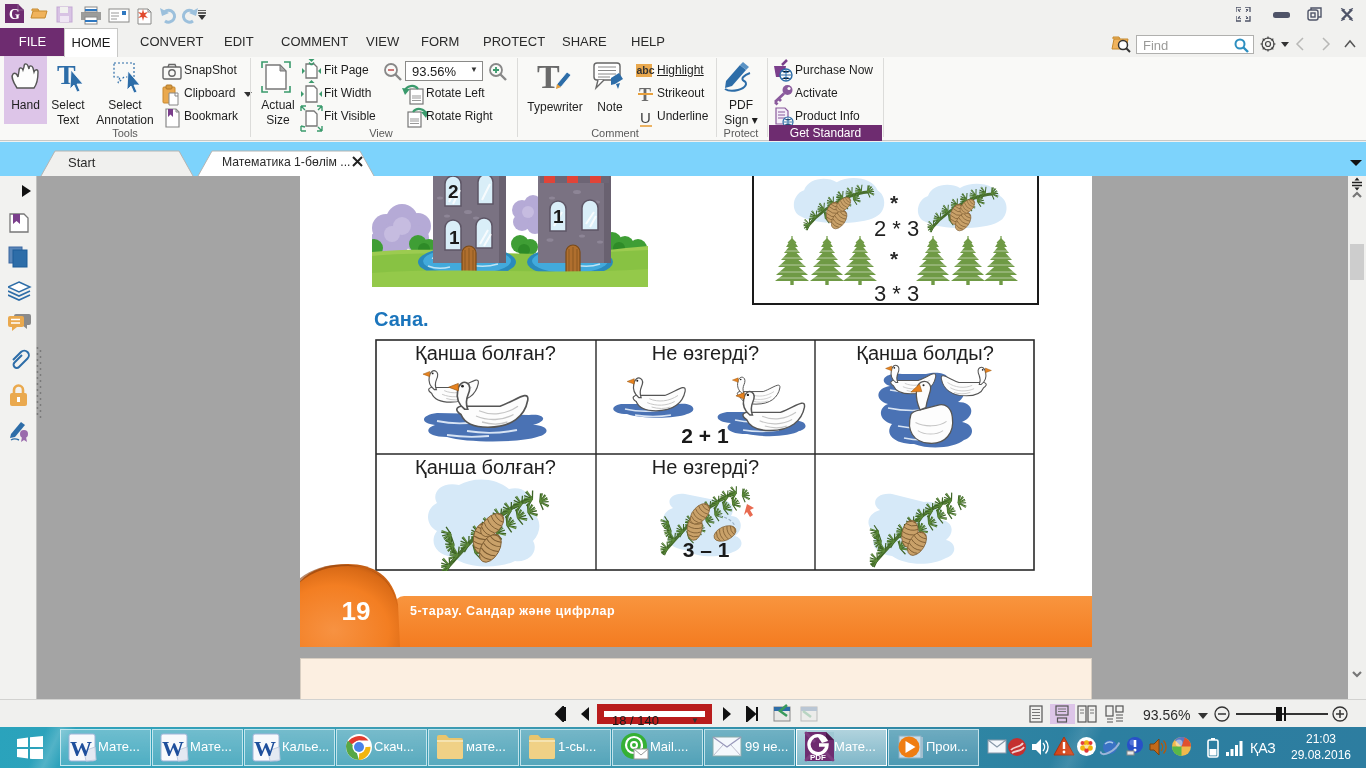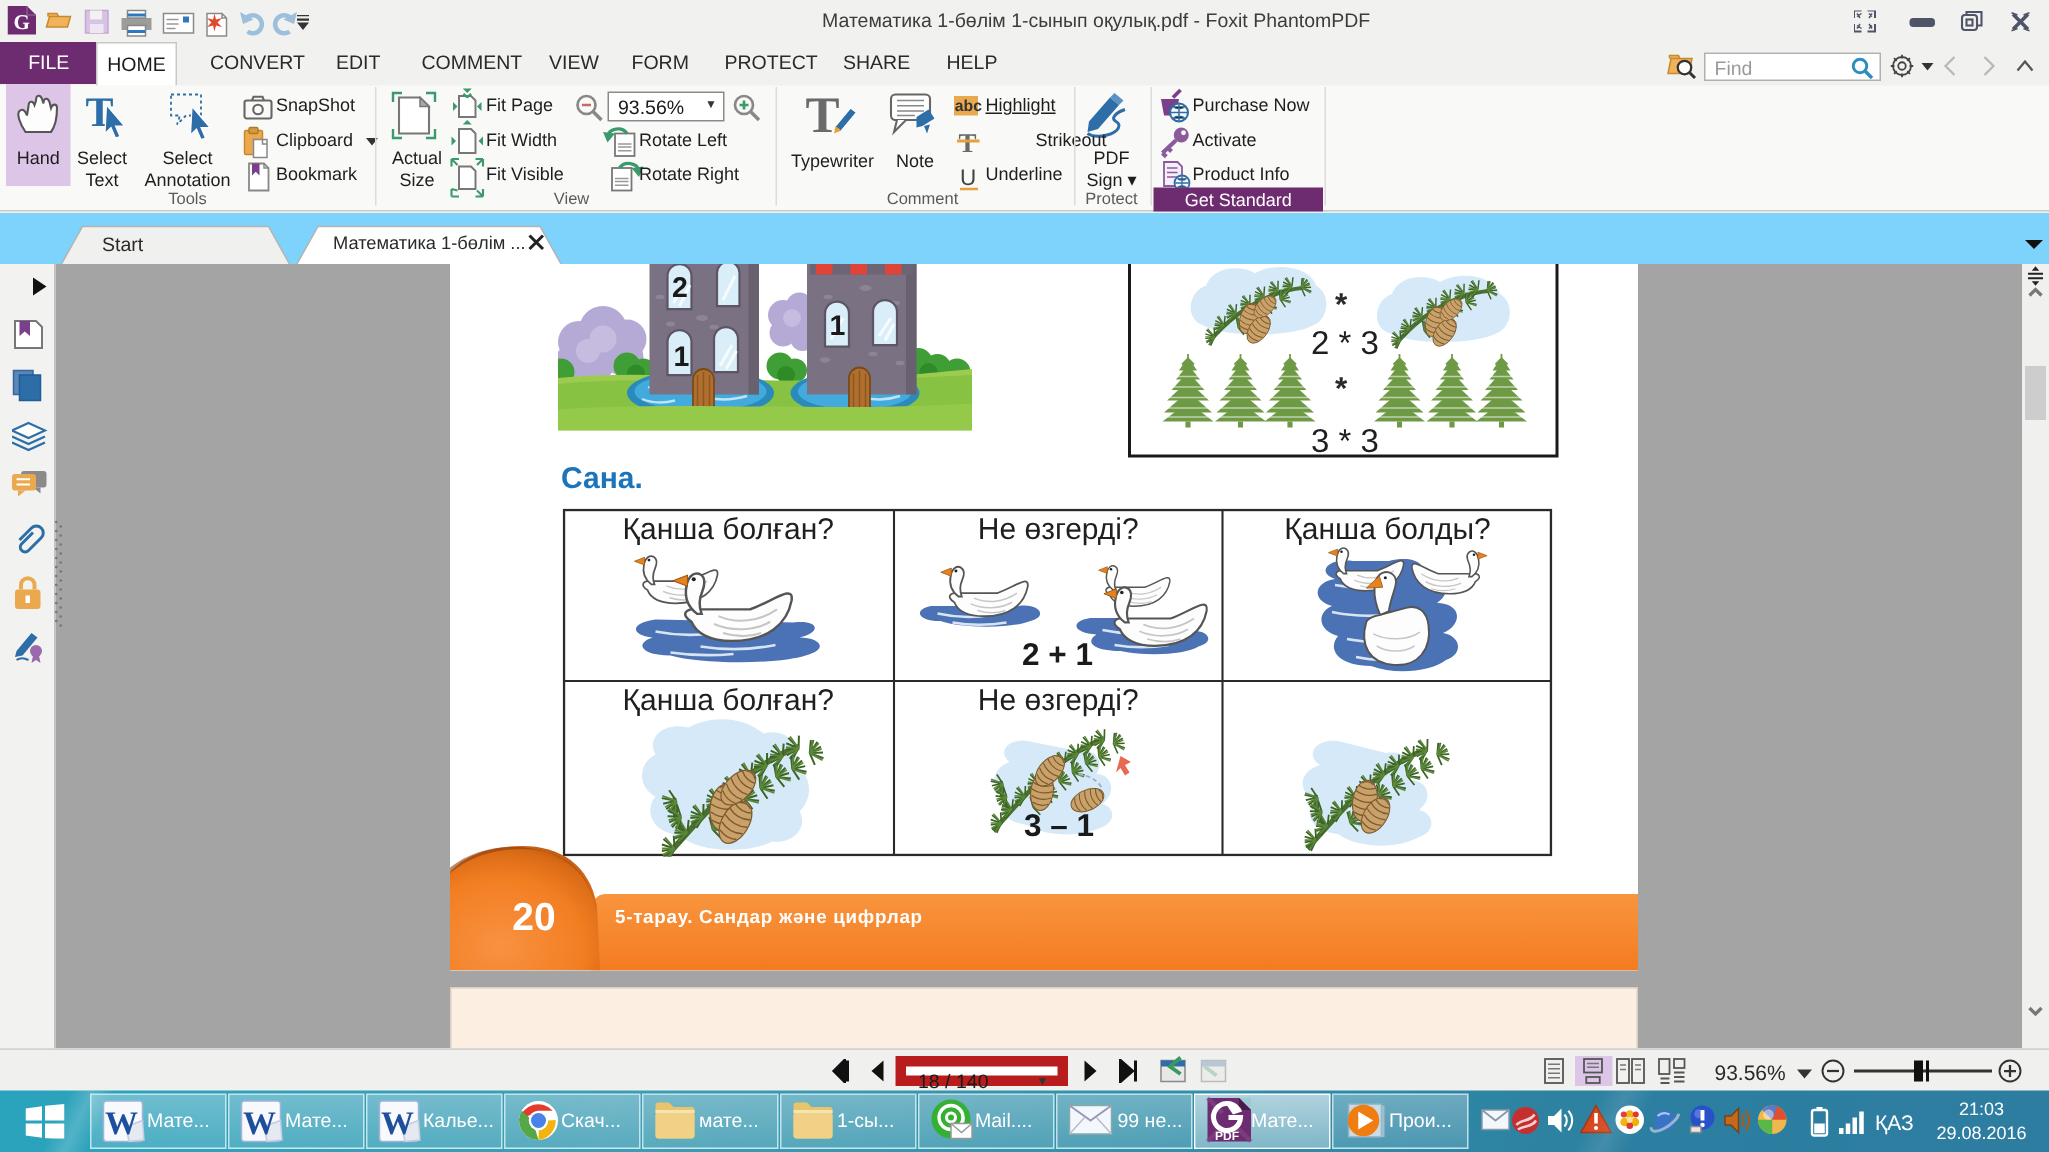--- a/index.html
+++ b/index.html
@@ -97,21 +97,20 @@
     <path d="M158,10 a6,6 0 1 1 2,7" fill="none" stroke="#9cc0dc" stroke-width="3"></path>
       <path d="M155,4 L157,12 L164,9 Z" fill="#9cc0dc"></path>
 
     <path d="M190,10 a6,6 0 1 0 -2,7" fill="none" stroke="#9cc0dc" stroke-width="3"></path>
       <path d="M193,4 L191,12 L184,9 Z" fill="#9cc0dc"></path>
   </svg>
   <svg class="abs" style="left:196px; top:10px;" width="14" height="10">
       <path d="M2,0 L10,0 M2,3 L10,3" stroke="#333" stroke-width="1.5"></path>
       <path d="M2,5 L10,5 L6,10 Z" fill="#333"></path>
     </svg>
-  <div id="title-text">Математика 1-бөлім 1-сынып оқулық.pdf - Foxit PhantomPDF</div>
 
   <svg class="abs" style="left:1236px; top:7px;" width="124" height="15">
     <g stroke="#4f5468" stroke-width="1.3" fill="none">
       <path d="M0,5 L0,0 L5,0 M9,0 L14,0 L14,5 M14,9 L14,14 L9,14 M5,14 L0,14 L0,9"></path>
       <path d="M2,4 L5,2 M4,5 L2,2 M12,4 L10,2 M10,5 L12,2 M2,10 L5,12 M4,9 L2,12 M12,10 L10,12 M10,9 L12,12" stroke-width="1"></path>
     </g>
     <rect x="37" y="5" width="17" height="6" rx="2.5" fill="#4f5468"></rect>
     <g stroke="#4f5468" stroke-width="1.4" fill="none">
         <rect x="72" y="3" width="10" height="10" rx="2"></rect>
         <path d="M75,3 L75,1 L85,1 L85,10 L82,10"></path>
@@ -326,21 +325,21 @@
   <div class="btnlabel" style="left:426px; top:52px; width:84px; text-align:left;">Rotate Right</div>
   <div class="abs" style="left:405px; top:4px; width:78px; height:20px; background:#fff; border:1px solid #8a8a88;">
     <span style="position:absolute; left:6px; top:2px; font-size:13px; color:#1a1a1a;">93.56%</span>
     <span style="position:absolute; right:4px; top:3px; font-size:8px; color:#333;">▼</span>
   </div>
   <div class="glabel" style="left:336px; width:90px;">View</div>
   <div class="gsep" style="left:517px;"></div>
   <div class="btnlabel" style="left:518px; top:43px; width:74px;">Typewriter</div>
   <div class="btnlabel" style="left:588px; top:43px; width:44px;">Note</div>
   <div class="btnlabel" style="left:657px; top:6px; width:70px; text-align:left;text-decoration:underline;">Highlight</div>
-  <div class="btnlabel" style="left:679px; top:29px; width:70px; text-align:center;">Strikeout</div>
+  <div class="btnlabel" style="left:657px; top:29px; width:70px; text-align:left;">Strikeout</div>
   <div class="btnlabel" style="left:657px; top:52px; width:70px; text-align:left;">Underline</div>
   <div class="glabel" style="left:570px; width:90px;">Comment</div>
   <div class="gsep" style="left:716px;"></div>
   <div class="btnlabel" style="left:713px; top:41px; width:56px;">PDF<br>Sign ▾</div>
   <div class="glabel" style="left:713px; width:56px;">Protect</div>
   <div class="gsep" style="left:767px;"></div>
   <div class="btnlabel" style="left:795px; top:6px; width:110px; text-align:left;">Purchase Now</div>
   <div class="btnlabel" style="left:795px; top:29px; width:110px; text-align:left;">Activate</div>
   <div class="btnlabel" style="left:795px; top:52px; width:110px; text-align:left;">Product Info</div>
   <div style="position:absolute; left:769px; top:68px; width:113px; height:16px; background:#6e2c70; color:#fff; font-size:12px; text-align:center; line-height:16px;">Get Standard</div>
@@ -644,21 +643,21 @@
         <radialGradient id="domegrad" cx="35%" cy="80%" r="90%">
           <stop offset="0%" stop-color="#f79242"></stop>
           <stop offset="60%" stop-color="#f37e22"></stop>
           <stop offset="85%" stop-color="#d96a16"></stop>
           <stop offset="100%" stop-color="#a84e10"></stop>
         </radialGradient>
       </defs>
       <path d="M0,83 L0,20 C10,6 30,0 50,0 C75,0 95,12 100,40 L102,83 Z" fill="url(#domegrad)"></path>
       <path d="M0,16 C14,4 32,-1 52,1 C78,4 96,18 100,45 C96,14 74,2 50,2 C32,2 14,7 0,20 Z" fill="#8a3e0c" opacity="0.6"></path>
     </svg>
-    <div id="onum">20</div>
+    <div id="onum">19</div>
     <div id="obandtext">5-тарау. Сандар және цифрлар</div>
   </div>
   <div id="page2"></div>
   <div id="sidebar"></div>
   <svg class="abs" style="left:20px; top:8px;" width="12" height="14">
       <path d="M2,1 L11,7 L2,13 Z" fill="#111"></path>
     </svg>
   <svg class="abs" style="left:8px; top:36px;" width="24" height="280">
 
     <g transform="translate(2,0)">

